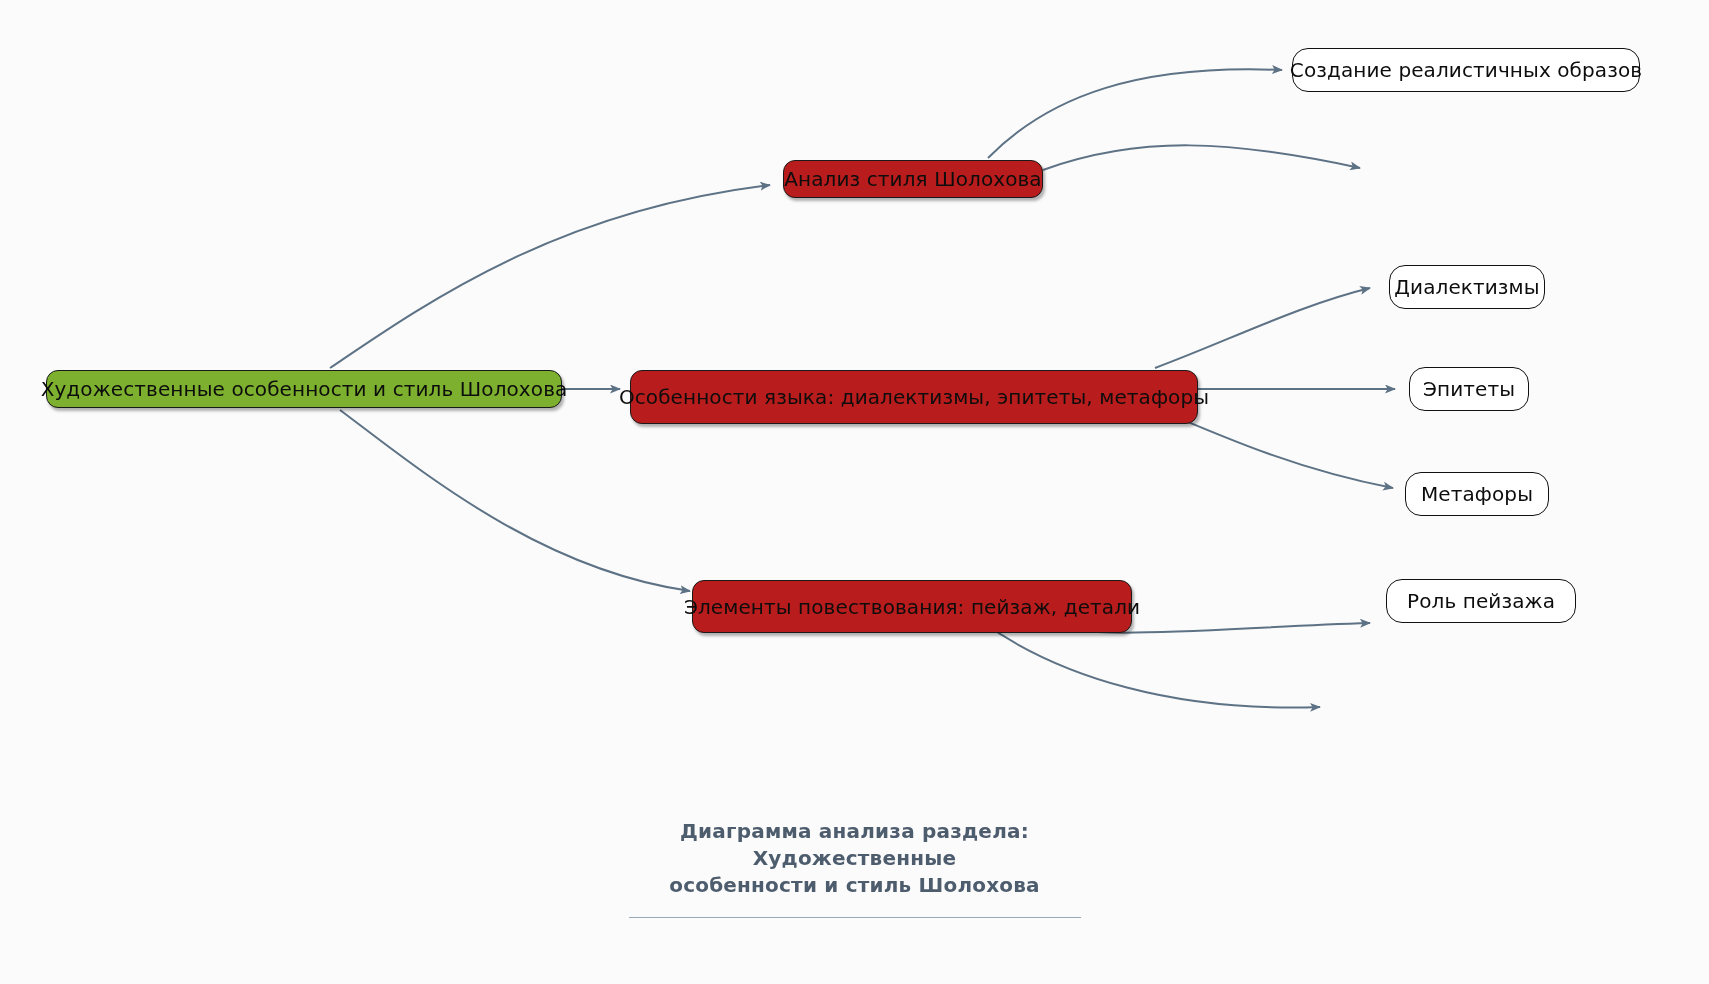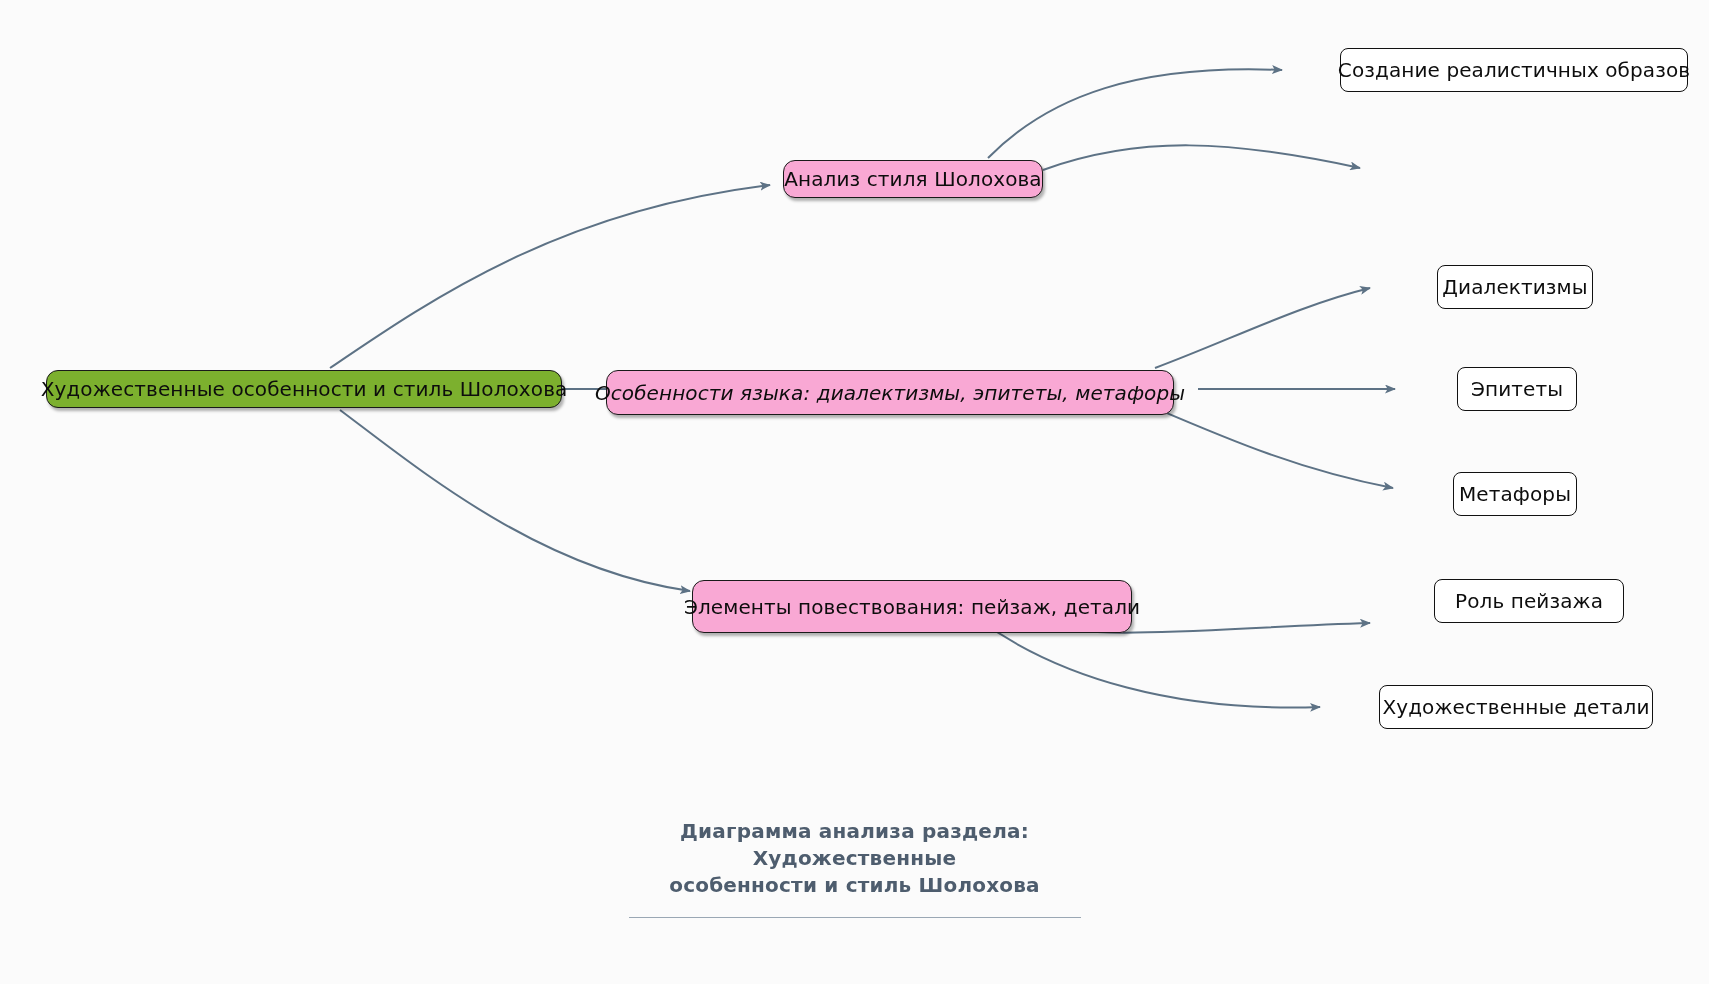--- a/index.html
+++ b/index.html
@@ -41,28 +41,27 @@
     line-height: 1;
     color: #0d0d0d;
     padding: 0 16px;
     letter-spacing: 0.1px;
   }
   .node-root {
     background: #7cb02e;
     box-shadow: 2px 3px 3px rgba(0,0,0,0.30);
   }
   .node-branch {
-    background: #f9a8d4;
+    background: #b91c1c;
     box-shadow: 2px 3px 3px rgba(0,0,0,0.30);
   }
   .node-leaf {
     background: #ffffff;
-    border-radius: 8px;
+    border-radius: 16px;
     border: 1.6px solid #111111;
-    margin-left: 48px;
   }
   .caption-block {
     position: absolute;
     left: 0;
     right: 0;
     top: 818px;
     text-align: center;
   }
   .caption-title {
     font-family: "DejaVu Sans", "Liberation Sans", sans-serif;
@@ -118,52 +117,49 @@
   </svg>
 
   <div class="node node-root" style="left:46px; top:370px; width:516px; height:38px;">
     <span>Художественные особенности и стиль Шолохова</span>
   </div>
 
   <div class="node node-branch" style="left:783px; top:160px; width:260px; height:38px;">
     <span>Анализ стиля Шолохова</span>
   </div>
 
-  <div class="node node-branch" style="left:606px; top:370px; width:568px; height:45px;font-style:italic;">
+  <div class="node node-branch" style="left:630px; top:370px; width:568px; height:54px;">
     <span>Особенности языка: диалектизмы, эпитеты, метафоры</span>
   </div>
 
   <div class="node node-branch" style="left:692px; top:580px; width:440px; height:53px;">
     <span>Элементы повествования: пейзаж, детали</span>
   </div>
 
   <div class="node node-leaf" style="left:1292px; top:48px; width:348px; height:44px;">
     <span>Создание реалистичных образов</span>
   </div>
 
 
   <div class="node node-leaf" style="left:1389px; top:265px; width:156px; height:44px;">
     <span>Диалектизмы</span>
   </div>
 
   <div class="node node-leaf" style="left:1409px; top:367px; width:120px; height:44px;">
     <span>Эпитеты</span>
   </div>
 
-  <div class="node node-leaf" style="left:1405px; top:472px; width:124px; height:44px;">
+  <div class="node node-leaf" style="left:1405px; top:472px; width:144px; height:44px;">
     <span>Метафоры</span>
   </div>
 
   <div class="node node-leaf" style="left:1386px; top:579px; width:190px; height:44px;">
     <span>Роль пейзажа</span>
   </div>
 
-  <div class="node node-leaf" style="left:1331px; top:685px; width:274px; height:44px;">
-    <span>Художественные детали</span>
-  </div>
 
   <div class="caption-block">
     <div class="caption-title">Диаграмма анализа раздела: Художественные
 особенности и стиль Шолохова</div>
     <div class="caption-rule"></div>
   </div>
 
 </div>
 
 </body></html>

